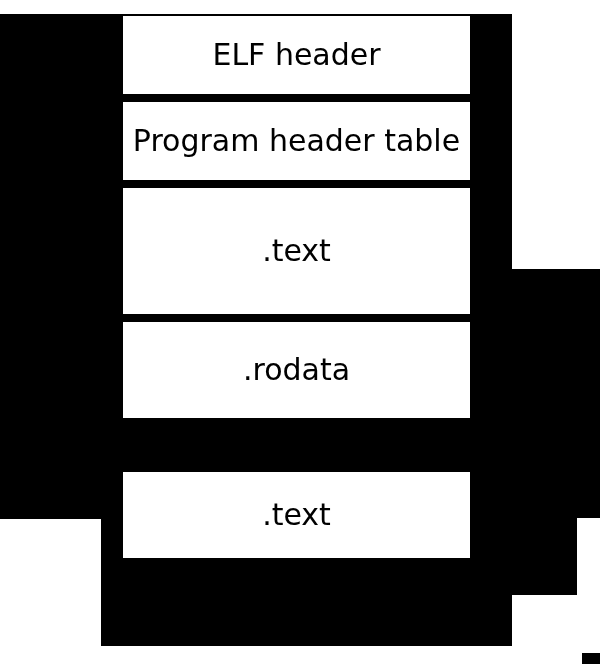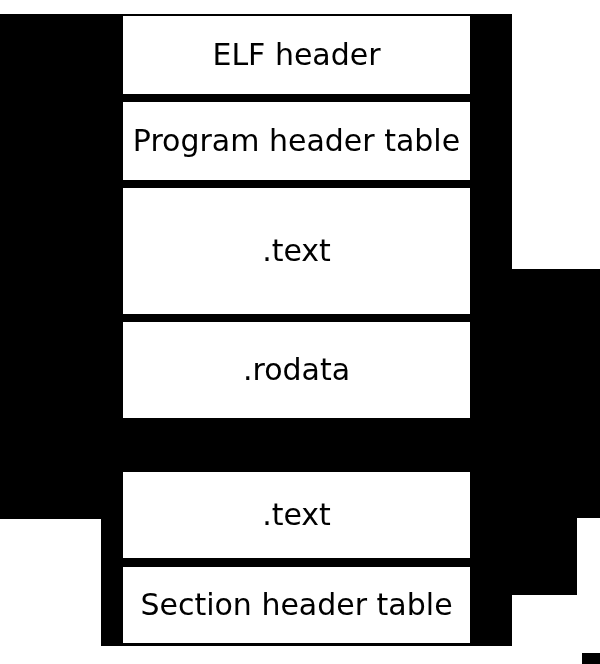--- a/index.html
+++ b/index.html
@@ -76,17 +76,14 @@
   </div>
 
   <div class="box box-text-section">
     <span class="label">.text</span>
   </div>
 
   <div class="box box-data-section">
     <span class="label">.text</span>
   </div>
 
-  <div class="box box-section-header-table">
-    <span class="label">Section header table</span>
-  </div>
 
 </div>
 
 </body></html>

